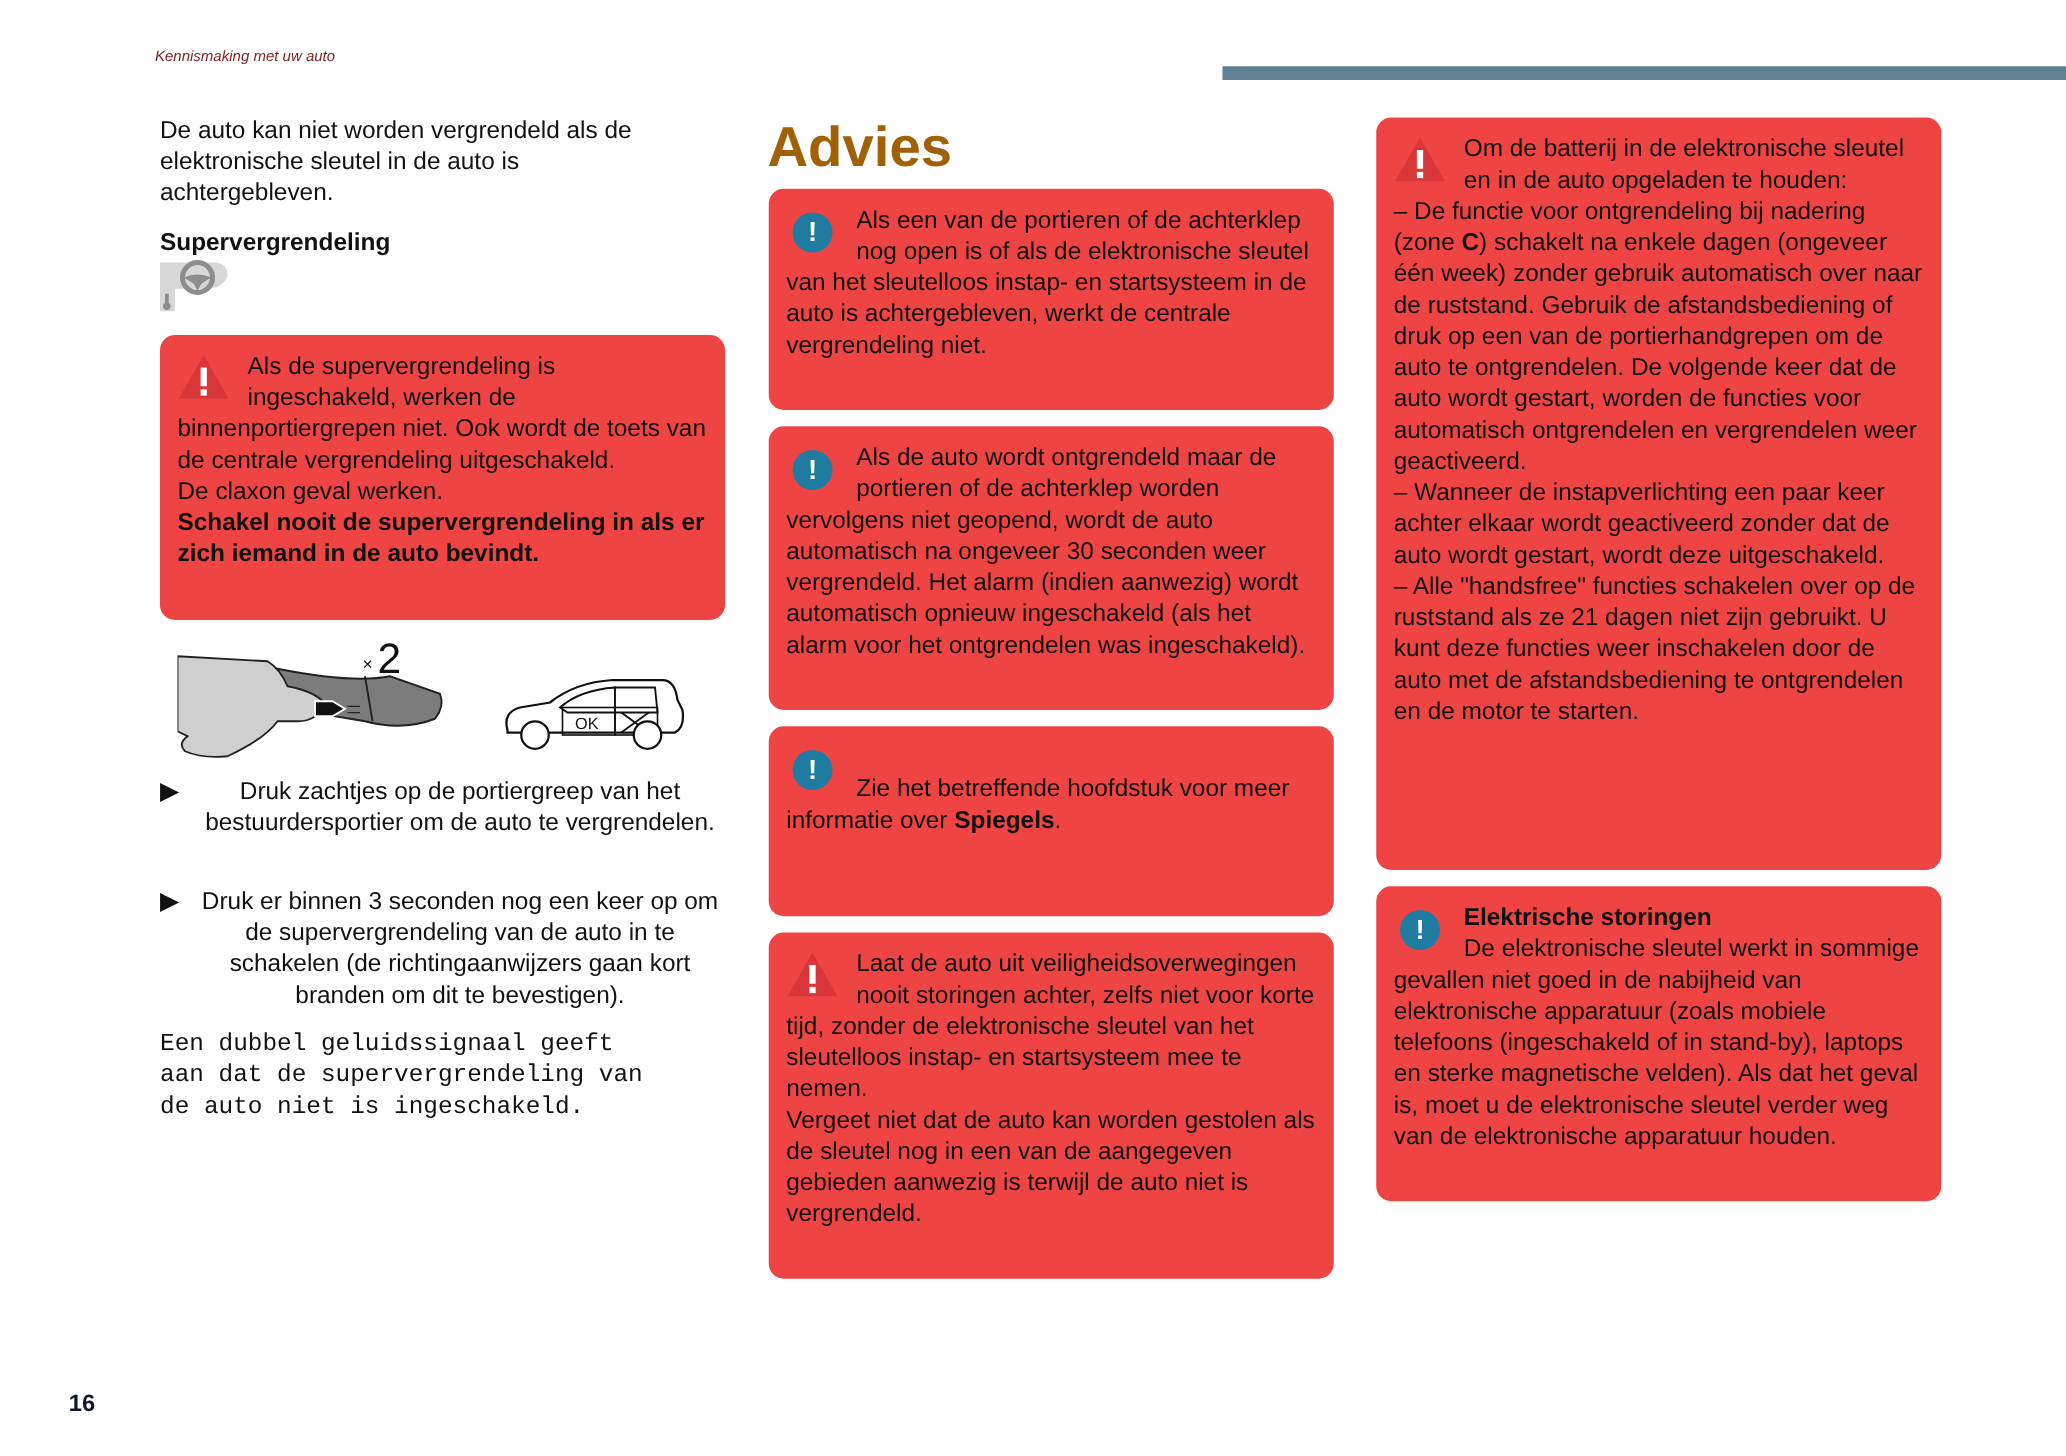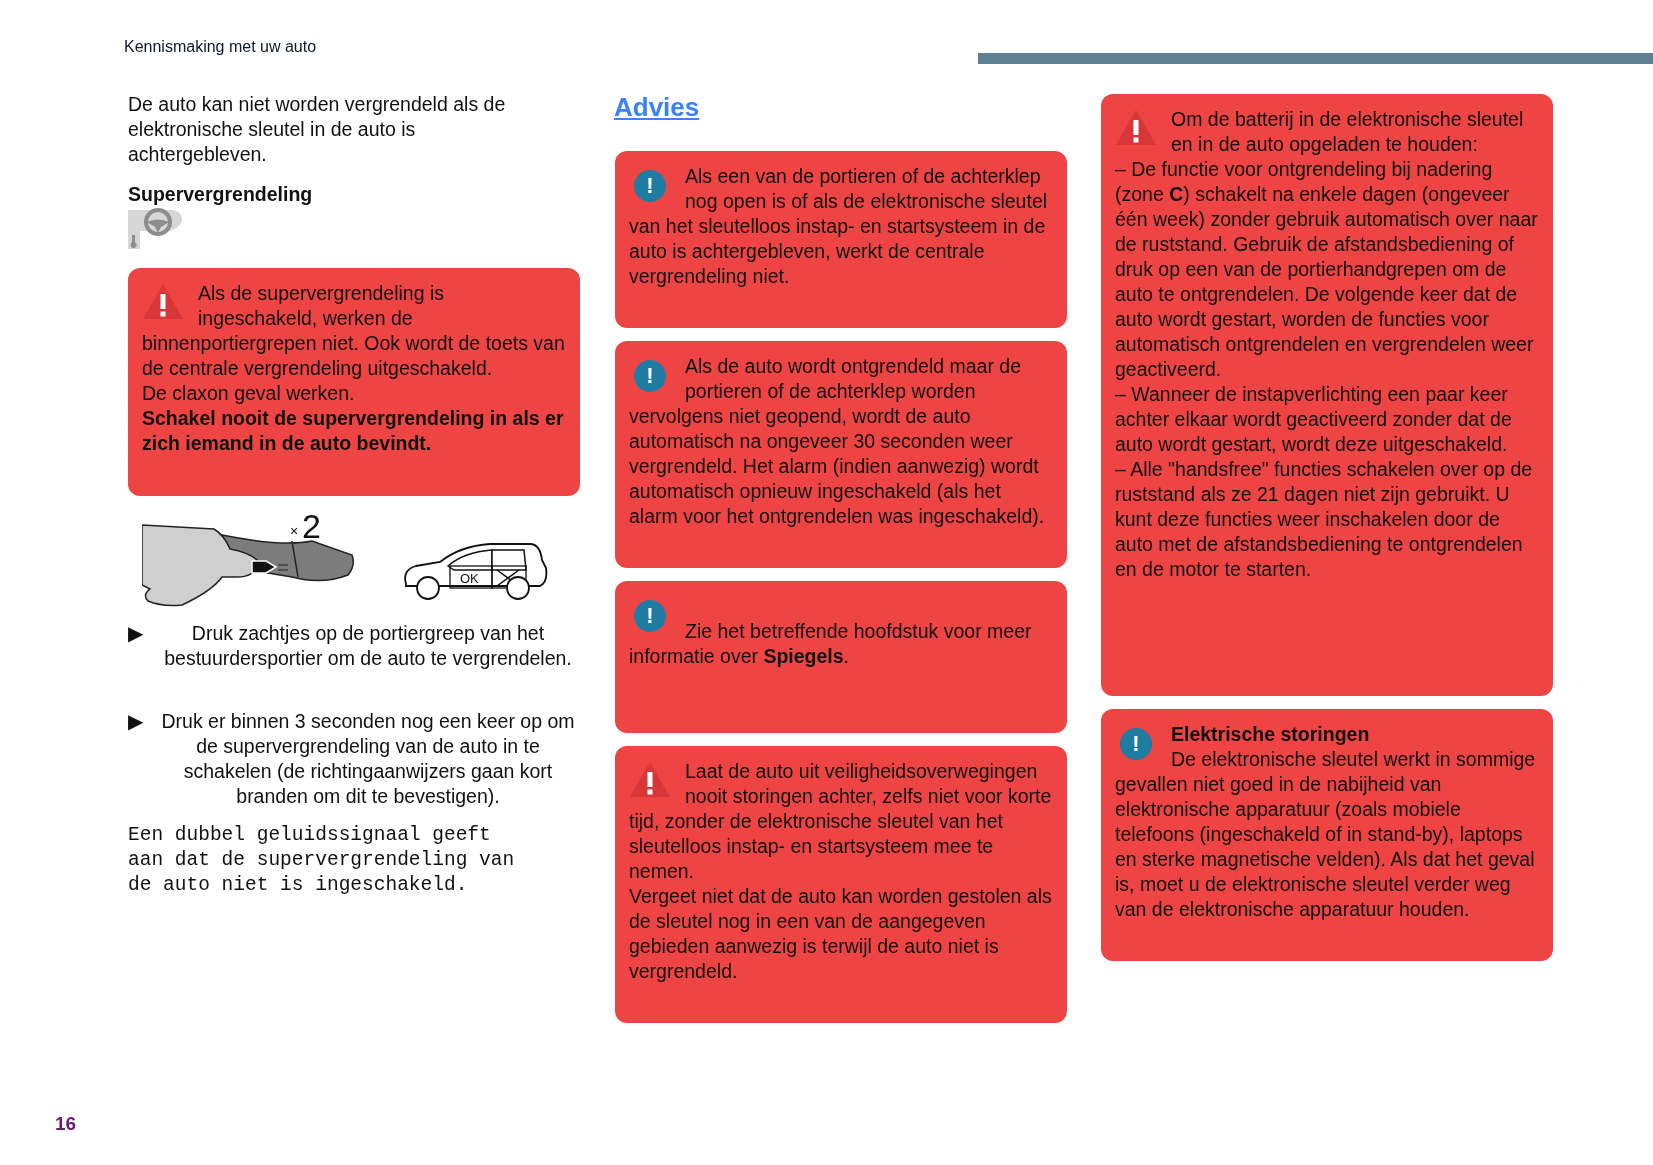--- a/index.html
+++ b/index.html
@@ -2,28 +2,29 @@
 <html><head>
 <meta charset="utf-8">
 <style>
   html, body { margin: 0; padding: 0; }
   body {
     width: 1653px; height: 1165px; position: relative; background: #ffffff;
     font-family: "DejaVu Sans", "Liberation Sans", sans-serif;
     color: #111; overflow: hidden;
   }
   .header-title {
-    position: absolute; left: 124px; top: 38px; font-size: 16px; color: #0f172a;
+    position: absolute; left: 124px; top: 38px; font-size: 12px; color: #7f1d1d;
     font-family: "Liberation Sans", sans-serif;
+    font-style: italic;
   }
   .header-bar {
     position: absolute; left: 978px; top: 53px; width: 675px; height: 11px; background: #5f8092;
   }
   .page-number {
-    position: absolute; left: 55px; top: 1113px; font-size: 19px; font-weight: bold; color: #701a75;
+    position: absolute; left: 55px; top: 1113px; font-size: 19px; font-weight: bold; color: #0f172a;
     font-family: "Liberation Sans", sans-serif;
   }
 
   .txt { font-family: "Liberation Sans", sans-serif; font-size: 19.5px; line-height: 25px; }
   .para { position: absolute; }
   .bold { font-weight: bold; }
 
   .card {
     position: absolute; background: #ef4444; border-radius: 12px;
     box-sizing: border-box; padding: 13px 14px 12px 14px;
@@ -33,21 +34,21 @@
   .info-dot {
     width: 32px; height: 32px; border-radius: 50%; background: #1f7ba0; color: #fff;
     font-weight: bold; font-size: 22px; line-height: 32px; text-align: center;
     position: absolute; left: 5px; top: 4px;
     font-family: "Liberation Sans", sans-serif;
   }
   .warn-tri { position: absolute; left: 0; top: 0; }
 
   h2.advies {
     position: absolute; margin: 0; font-family: "Liberation Sans", sans-serif;
-    font-size: 26px; font-weight: bold; color: #3b82f6; text-decoration: underline;
+    font-size: 45px; font-weight: bold; color: #a16207;
   }
   .sub-heading { position: absolute; font-family: "Liberation Sans", sans-serif; font-weight: bold; font-size: 19.5px; }
 
   .bullet { position: absolute; display: flex; }
   .bullet .arrow { width: 30px; flex: none; font-size: 20px; line-height: 25px; }
   .bullet .btext { flex: 1; text-align: center; }
 
   .illus { position: absolute; }
 </style>
 </head>

